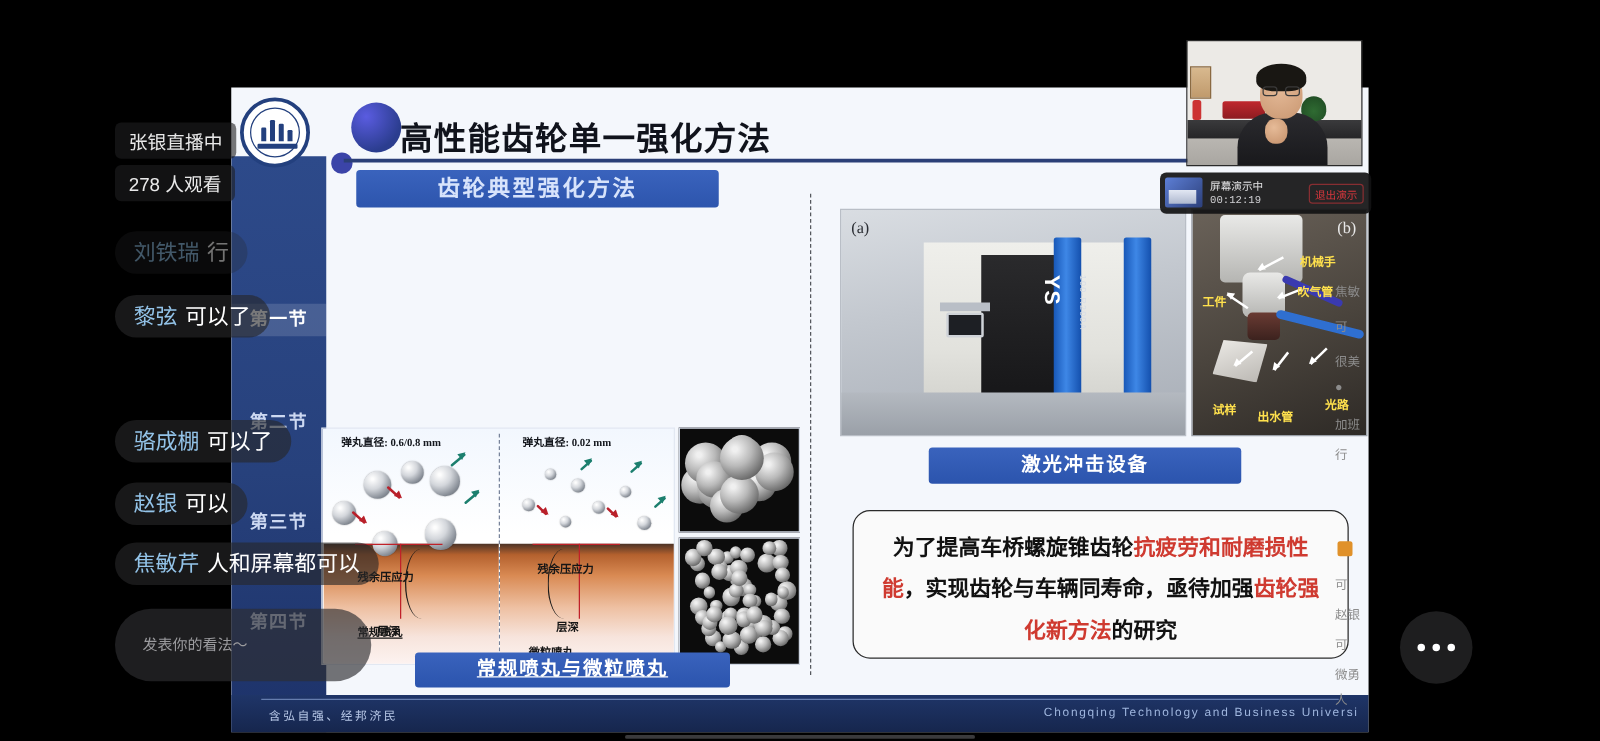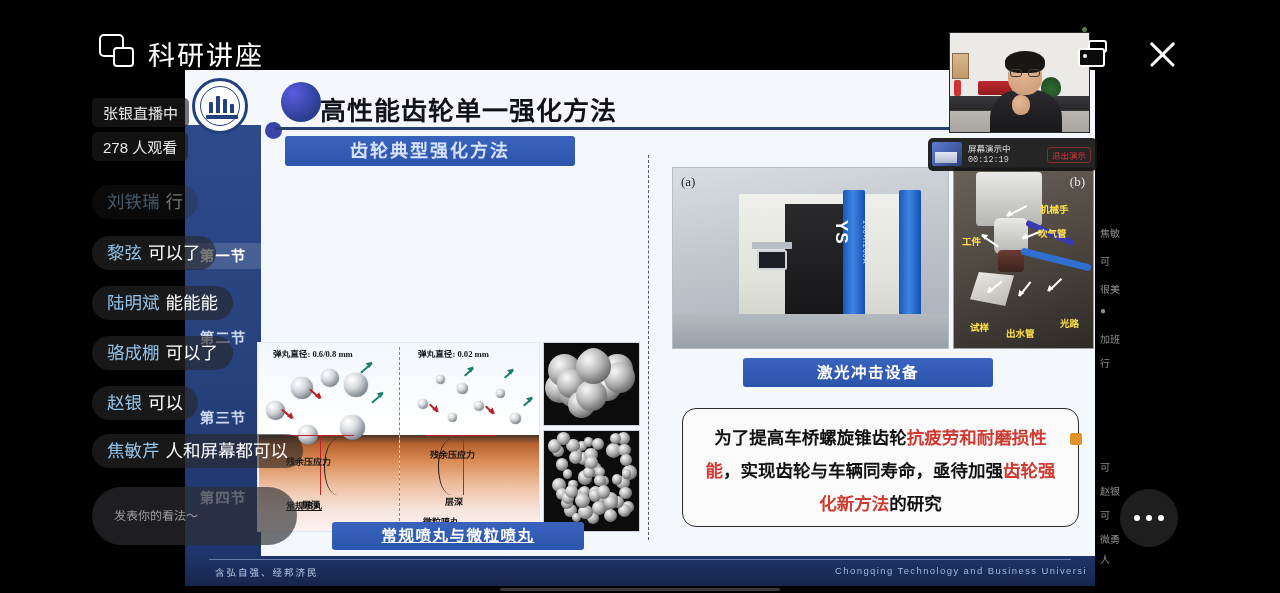--- a/index.html
+++ b/index.html
@@ -218,21 +218,21 @@
   .pp-t1 { position: absolute; left: 40px; top: 4px; color: #e4e4e6; font-size: 8.5px; white-space: nowrap; }
   .pp-t2 { position: absolute; left: 40px; top: 17px; color: #cfcfd2; font-size: 8.5px;
       font-family: "Liberation Mono","DejaVu Sans Mono",monospace; }
   .pp-exit { position: absolute; right: 6px; top: 9px; color: #d8373d; font-size: 8.5px;
       border: 1px solid rgba(216,55,61,.55); border-radius: 3px; padding: 1px 4px; cursor: pointer; }
 
   
   .right-rail { position: absolute; left: 1068px; top: 225px; width: 30px; height: 340px;
       z-index: 26; }
   .rr-line { position: absolute; left: 0; width: 30px; color: #8c8c8c; font-size: 10px;
-      white-space: nowrap; overflow: hidden; margin-left: 32px; }
+      white-space: nowrap; overflow: hidden; }
   .rr-badge { position: absolute; left: 2px; width: 12px; height: 12px; background: #e0912a;
       border-radius: 2px; }
 
   
   .more-btn { position: absolute; left: 1120px; top: 489px; width: 58px; height: 58px;
       border-radius: 50%; background: rgba(48,48,50,0.62); z-index: 35; cursor: pointer; }
   .more-btn i { position: absolute; top: 26px; width: 6px; height: 6px; background: #fff; border-radius: 50%; }
   .more-btn i:nth-child(1){ left: 14px; } .more-btn i:nth-child(2){ left: 26px; } .more-btn i:nth-child(3){ left: 38px; }
 
   
@@ -456,23 +456,20 @@
   <div class="chat-layer">
     <div class="status-chip" style="left:92px; top:98px;">张银直播中</div>
     <div class="status-chip" style="left:92px; top:132px;">278 人观看</div>
 
     <div class="bubble faded" style="left:92px; top:185px;">
       <span class="nick">刘铁瑞</span><span>行</span>
     </div>
     <div class="bubble" style="left:92px; top:236px;">
       <span class="nick">黎弦</span><span>可以了</span>
     </div>
-    <div class="bubble" style="left:92px; top:286px;">
-      <span class="nick">陆明斌</span><span>能能能</span>
-    </div>
     <div class="bubble" style="left:92px; top:336px;">
       <span class="nick">骆成棚</span><span>可以了</span>
     </div>
     <div class="bubble" style="left:92px; top:386px;">
       <span class="nick">赵银</span><span>可以</span>
     </div>
     <div class="bubble" style="left:92px; top:434px;">
       <span class="nick">焦敏芹</span><span>人和屏幕都可以</span>
     </div>
 
@@ -513,36 +510,20 @@
     <div class="wc-hand"></div>
   </div>
 
   <div class="present-pill">
     <div class="pp-thumb"></div>
     <div class="pp-t1">屏幕演示中</div>
     <div class="pp-t2">00:12:19</div>
     <div class="pp-exit">退出演示</div>
   </div>
 
-  <div class="topbar">
-    <div class="pip-btn">
-      <div class="sq-a"></div>
-        <div class="sq-b"></div>
-    </div>
-    <div class="lecture-title">科研讲座</div>
-    <div class="green-dot"></div>
-    <div class="win-ctl win-restore">
-      <div class="r1"></div>
-        <div class="r2"></div>
-    </div>
-    <div class="win-ctl win-close">
-      <span></span>
-        <span></span>
-    </div>
-  </div>
 
   <div class="more-btn" title="更多">
     <i></i>
       <i></i>
       <i></i>
   </div>
 
   <div class="bottom-gutter"></div>
   <div class="scroll-hint"></div>
 </div>

